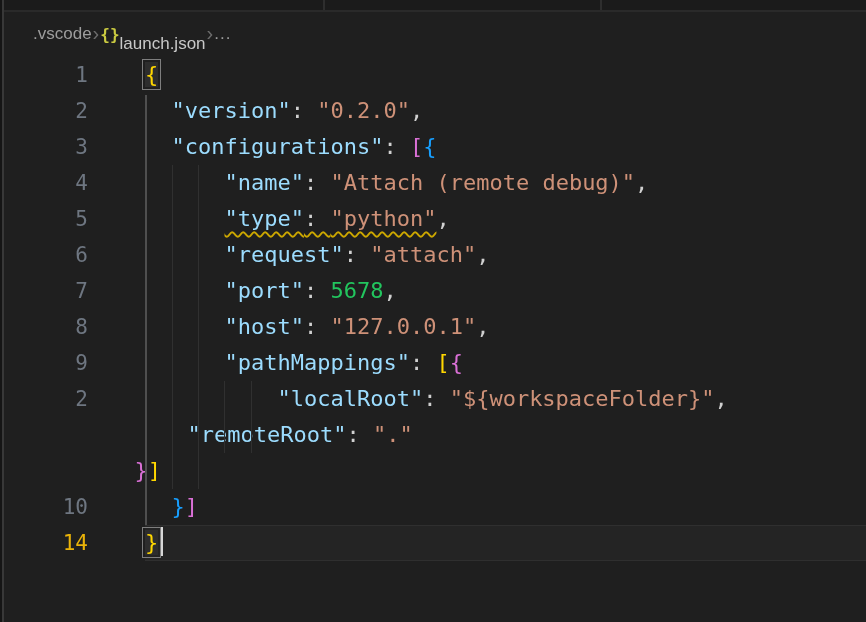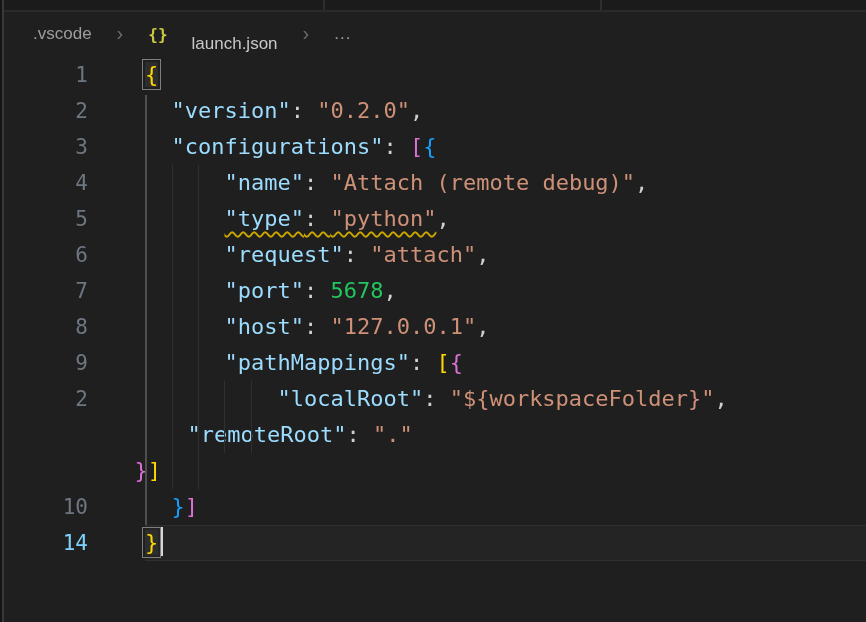--- a/index.html
+++ b/index.html
@@ -12,32 +12,32 @@
 
   
   .top-strip{position:absolute;left:0;top:0;right:0;height:10px;background:#1b1b1b;
              border-bottom:2px solid #2a2a2a;z-index:2;}
   .tab-divider{position:absolute;top:0;width:2px;height:10px;background:#2e2e2e;}
   .tab-divider.d1{left:323px;}
   .tab-divider.d2{left:600px;}
 
   
   .breadcrumbs{position:absolute;left:33px;top:20px;height:28px;display:flex;align-items:center;
-               gap:24px;font-family:"Liberation Sans",sans-serif;font-size:17px;color:#9d9d9d;text-align:center;}
+               gap:0;font-family:"Liberation Sans",sans-serif;font-size:17px;color:#9d9d9d;text-align:center;}
   .crumb-sep{color:#6d6d6d;font-size:20px;line-height:1;padding:0 1px 3px 1px;}
   .crumb-file{color:#c8c8c8;margin-top:20px;}
   .json-icon{color:#cbcb41;font-family:"DejaVu Sans Mono",monospace;font-size:16px;font-weight:bold;}
   .crumb-more{color:#9d9d9d;letter-spacing:1px;}
 
   
   .code-area{position:absolute;left:0;top:57px;right:0;}
   .code-line{height:36px;display:flex;align-items:stretch;font-size:22px;}
   .gutter{flex:0 0 90px;text-align:right;padding-right:2px;box-sizing:border-box;
           color:#6e7681;font-size:21px;line-height:36px;}
-  .gutter.active{color:#7dd3fc;}
+  .gutter.active{color:#eab308;}
   .gutter-spacer{flex:0 0 55px;}
   .line-content{flex:1;white-space:pre;line-height:36px;position:relative;}
   .code-line.current .line-content{background:#242424;
       box-shadow:inset 0 1px 0 #2f2f2f, inset 0 -1px 0 #2f2f2f;}
 
   .tk-key{color:#9cdcfe;}
   .tk-str{color:#ce9178;}
   .tk-num{color:#22c55e;}
   .tk-pun{color:#d0d0d0;}
   .tk-ws{color:#d0d0d0;}

